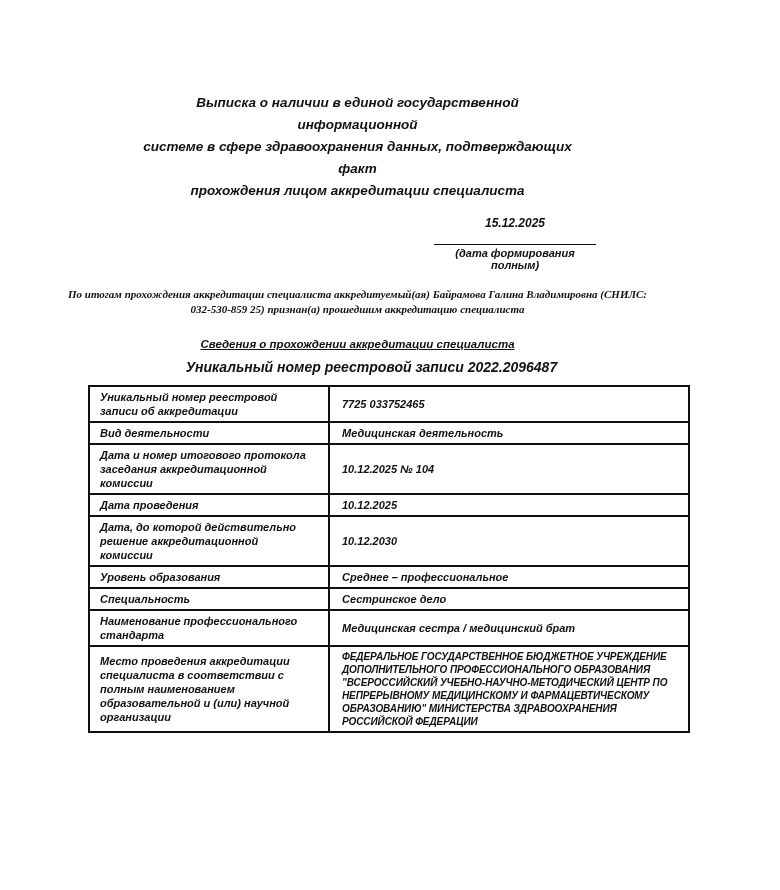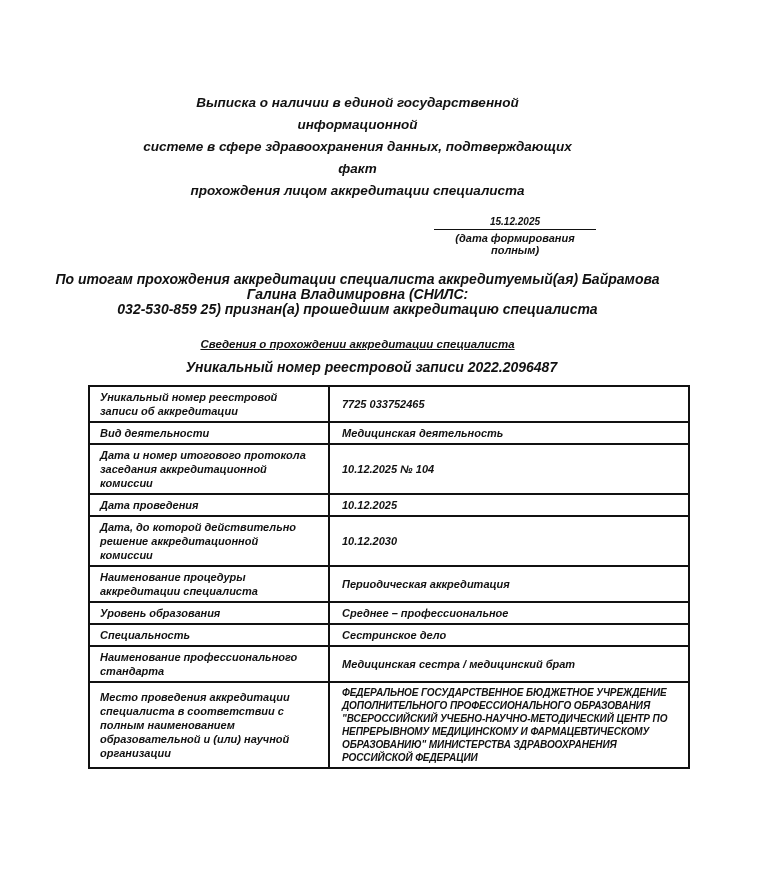--- a/index.html
+++ b/index.html
@@ -27,41 +27,42 @@
     line-height: 22px;
     white-space: pre-line;
   }
   .date-block {
     width: 162px;
     margin-top: 14px;
     margin-left: 434px;
     text-align: center;
   }
   .date-value {
-    font-size: 10px;
+    font-size: 12px;
     font-weight: bold;
     font-style: italic;
-    padding-bottom: 2px;
+    padding-bottom: 14px;
     border-bottom: 1.5px solid #111111;
   }
   .date-caption {
     font-size: 11px;
     font-weight: bold;
     font-style: italic;
     padding-top: 2px;
   }
   .summary {
     width: 616px;
     margin: 16px auto 16px auto;
     text-align: center;
-    font-size: 14px;
+    font-size: 11px;
     font-weight: bold;
     font-style: italic;
     line-height: 15px;
     white-space: pre-line;
+    font-family: Liberation Serif, serif;
   }
   .section-heading {
     margin-top: 21px;
     text-align: center;
     font-size: 11.5px;
     font-weight: bold;
     font-style: italic;
     text-decoration: underline;
   }
   .registry-heading {
@@ -143,24 +144,20 @@
     <tr>
       <td class="label-cell">Дата проведения</td>
       <td class="value-cell">10.12.2025</td>
     </tr>
 
     <tr>
       <td class="label-cell">Дата, до которой действительно решение аккредитационной комиссии</td>
       <td class="value-cell">10.12.2030</td>
     </tr>
 
-    <tr>
-      <td class="label-cell">Наименование процедуры аккредитации специалиста</td>
-      <td class="value-cell">Периодическая аккредитация</td>
-    </tr>
 
     <tr>
       <td class="label-cell">Уровень образования</td>
       <td class="value-cell">Среднее – профессиональное</td>
     </tr>
 
     <tr>
       <td class="label-cell">Специальность</td>
       <td class="value-cell">Сестринское дело</td>
     </tr>

